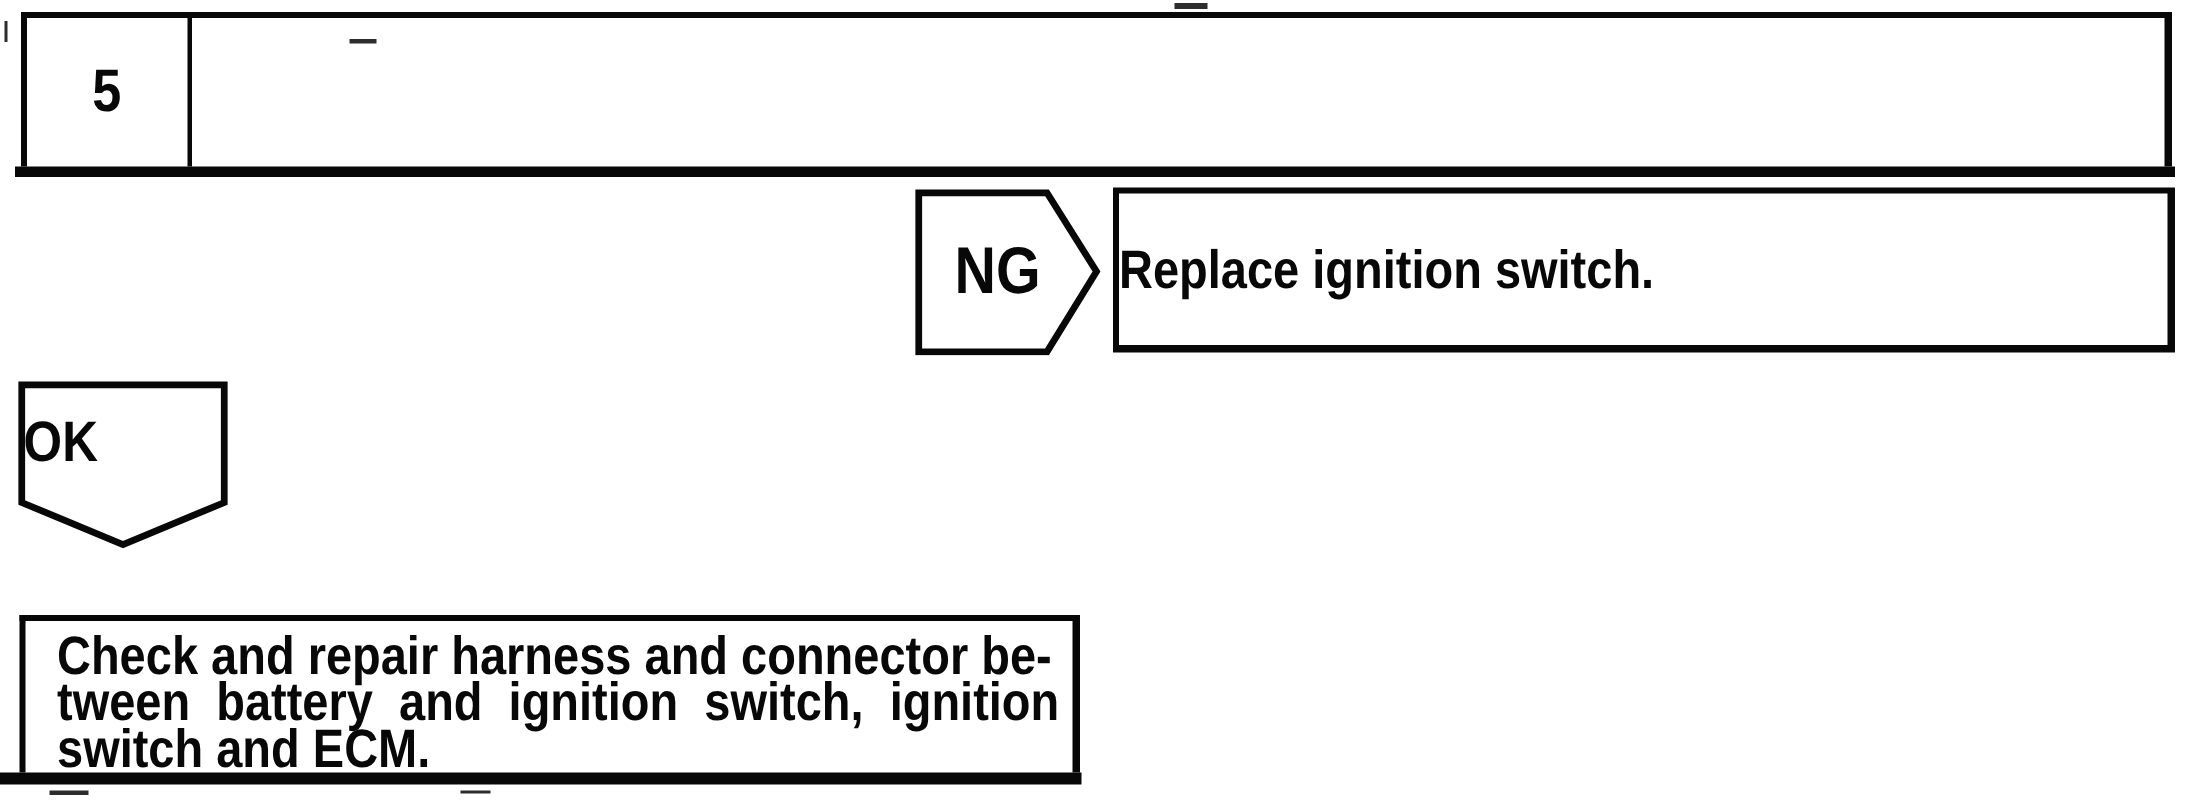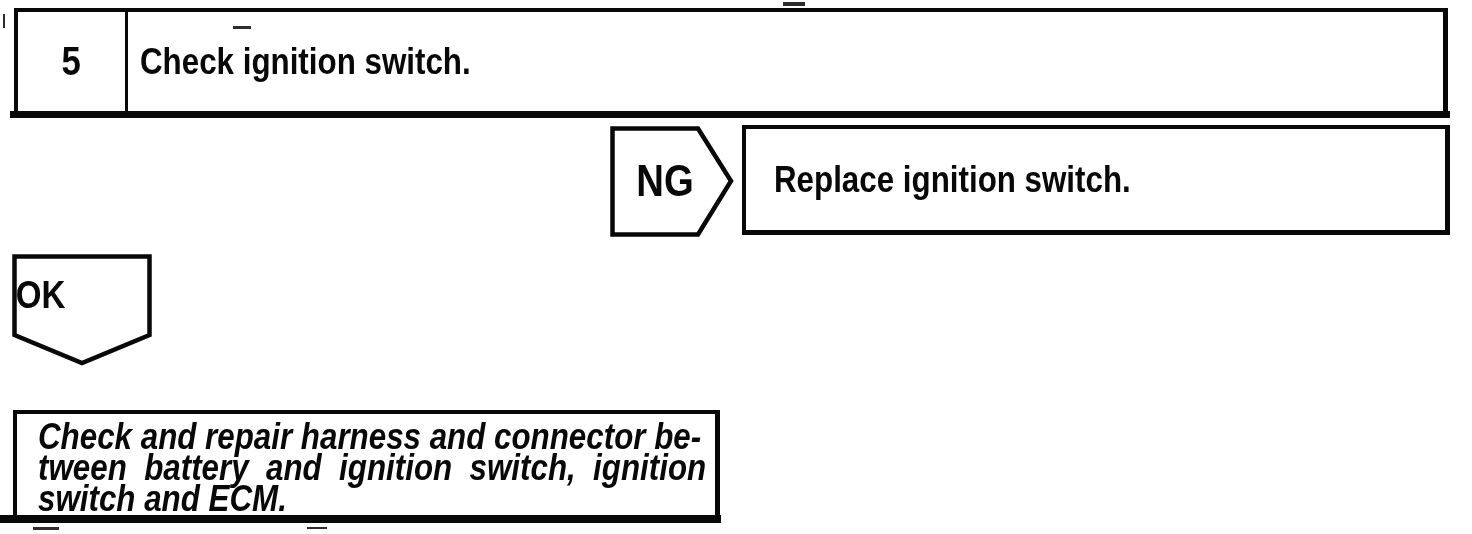--- a/index.html
+++ b/index.html
@@ -52,42 +52,41 @@
     display:flex;align-items:center;justify-content:center;
     padding-right:14px;box-sizing:border-box;
     font-size:44px;line-height:1;
   }
   .replace-box{
     position:absolute;left:742px;top:125px;width:708px;height:110px;
     box-sizing:border-box;
     border:4px solid var(--ink);
     border-right-width:5px;border-bottom-width:5px;
     display:flex;align-items:center;
-    padding-left:28px;font-size:36px;line-height:1;
+    padding-left:0;font-size:36px;line-height:1;
     background:var(--paper);
   }
 
   
   .ok-shape{position:absolute;left:12px;top:254px;}
   .ok-label{
     position:absolute;left:12px;top:254px;width:120px;height:82px;
     display:flex;align-items:center;justify-content:flex-start;
     font-size:38px;line-height:1;
   }
 
   
   .result-box{
     position:absolute;left:13px;top:410px;width:707px;height:105px;
     box-sizing:border-box;
     border-top:4px solid var(--ink);
     border-left:4px solid var(--ink);
     border-right:5px solid var(--ink);
     padding:7px 8px 0 21px;
     background:var(--paper);
-    font-style:italic;
   }
   .result-line{
     font-size:36px;line-height:31px;
     transform:scaleX(0.87);transform-origin:0 50%;
     white-space:nowrap;
   }
   .result-line.justified{word-spacing:10px;}
   .result-rule{
     position:absolute;left:0px;top:515px;width:721px;height:8px;
     background:var(--ink);
@@ -102,23 +101,20 @@
   .a5{left:307px;top:527px;width:20px;height:2px;}
 </style>
 </head>
 <body>
 
 <div class="page">
 
   <div class="step-box">
     <div class="step-num-cell">
       <span class="sx sx-c">5</span>
-    </div>
-    <div class="step-title-cell">
-      <span class="sx">Check ignition switch.</span>
     </div>
   </div>
   <div class="step-rule"></div>
 
   <svg class="ng-shape" width="124" height="111" viewBox="0 0 124 111">
     <polygon points="2.5,2.5 88,2.5 121,55 88,108.5 2.5,108.5" fill="var(--paper)" stroke="var(--ink)" stroke-width="4.5"></polygon>
   </svg>
   <div class="ng-label">
     <span class="sx sx-c">NG</span>
   </div>

